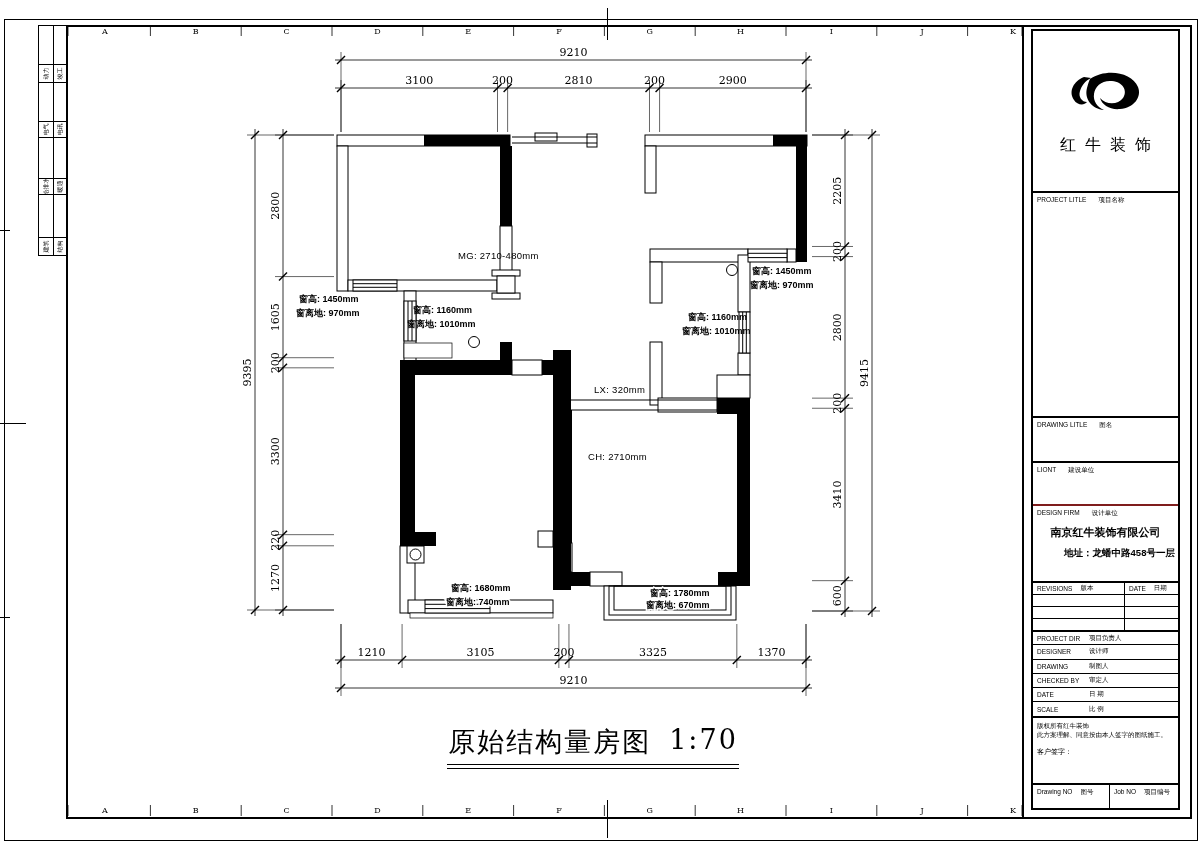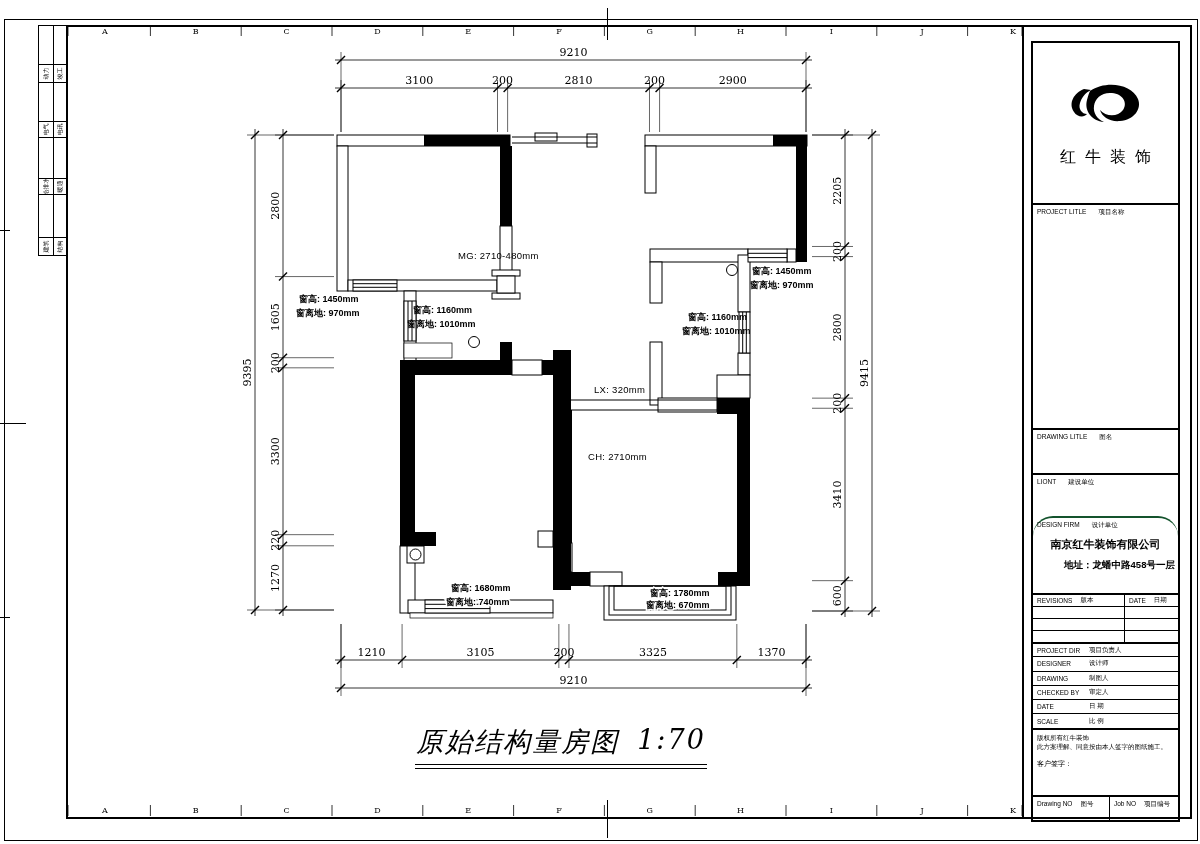--- a/index.html
+++ b/index.html
@@ -19,33 +19,33 @@
   .sc span{display:block;transform:rotate(-90deg);font-size:6px;white-space:nowrap;letter-spacing:0;}
   
   svg.plan{position:absolute;left:0;top:0;}
   svg text{font-family:"Liberation Sans",sans-serif;}
   .dimnum{font-family:"DejaVu Serif",serif;font-size:11px;}
   .rletter{font-family:"DejaVu Serif",serif;font-size:8px;}
   .ann{font-size:9.5px;letter-spacing:0.3px;}
   .cjk{font-size:9px;font-weight:bold;}
   .halo{paint-order:stroke;stroke:#fff;stroke-width:3px;}
   
-  .big-title{position:absolute;left:415px;top:724px;width:292px;text-align:center;font-style:italic;}
+  .big-title{position:absolute;left:447px;top:724px;width:292px;text-align:center;}
   .big-title .t-text{font-family:"DejaVu Serif",serif;font-size:27px;letter-spacing:2px;display:flex;justify-content:center;gap:18px;}
   .t-underline{margin-top:4px;height:3px;border-top:1.5px solid #000;border-bottom:1.5px solid #000;}
   
-  .tb-box{position:absolute;left:1031px;top:41px;width:149px;height:781px;border:2px solid #000;
+  .tb-box{position:absolute;left:1031px;top:29px;width:149px;height:781px;border:2px solid #000;
           display:flex;flex-direction:column;box-sizing:border-box;}
   .tb-logo{height:160px;border-bottom:2px solid #000;display:flex;flex-direction:column;align-items:center;justify-content:center;}
   .logo-text{font-family:"DejaVu Serif",serif;font-size:16px;letter-spacing:9px;margin-top:6px;text-indent:9px;}
   .tb-label{font-size:6.5px;display:flex;gap:12px;padding:3px 4px 0 4px;white-space:nowrap;}
   .sec-project{height:223px;}
   .sec-drawing{height:43px;border-top:2px solid #000;}
   .sec-client{height:41px;border-top:2px solid #000;}
-  .sec-firm{height:75px;border-top:2px solid #14532d;border-radius:20px;}
+  .sec-firm{height:75px;border-top:2px solid #7f1d1d;}
   .firm-name{font-size:11px;font-weight:bold;text-align:center;margin-top:7px;}
   .firm-addr{font-size:9.5px;font-weight:bold;text-align:center;margin-top:7px;padding-left:28px;}
   .sec-rev{height:47px;border-top:2px solid #000;display:flex;flex-direction:column;}
   .rev-row{display:flex;flex:1;border-bottom:1px solid #000;}
   .rev-row:last-child{border-bottom:none;}
   .rev-l{width:87px;border-right:1px solid #000;font-size:6.5px;display:flex;gap:8px;align-items:center;padding-left:4px;}
   .rev-r{flex:1;font-size:6.5px;display:flex;gap:8px;align-items:center;padding-left:4px;}
   .sec-rows{display:flex;flex-direction:column;}
   .p-row{height:14.3px;border-top:1px solid #000;font-size:6.5px;display:flex;align-items:center;padding:0 4px;box-sizing:border-box;}
   .p-row .en{width:52px;}

